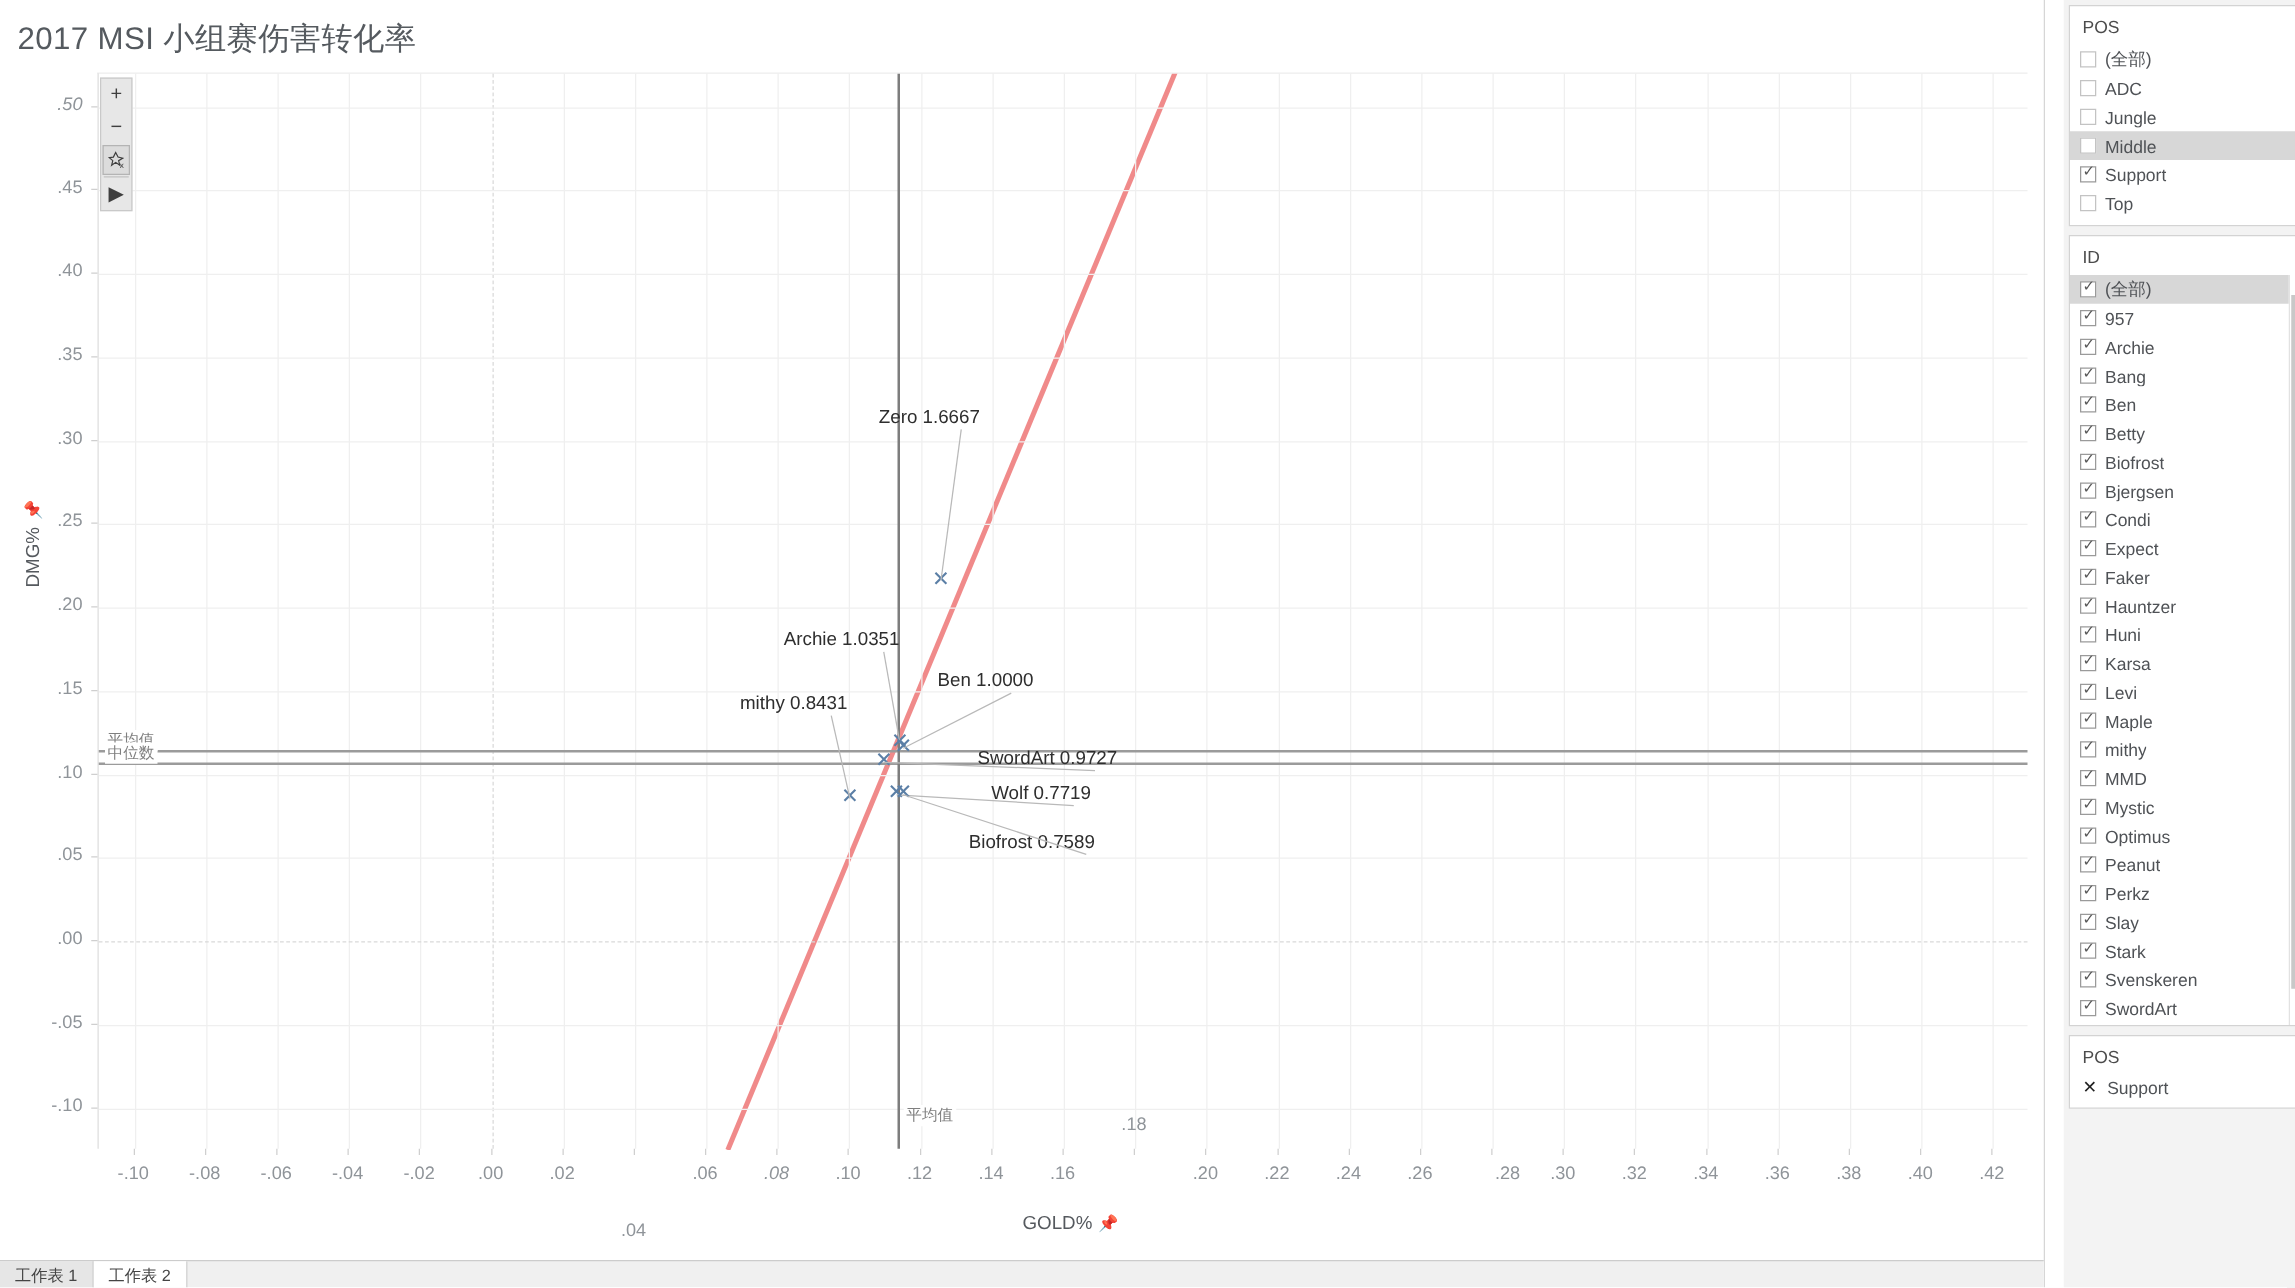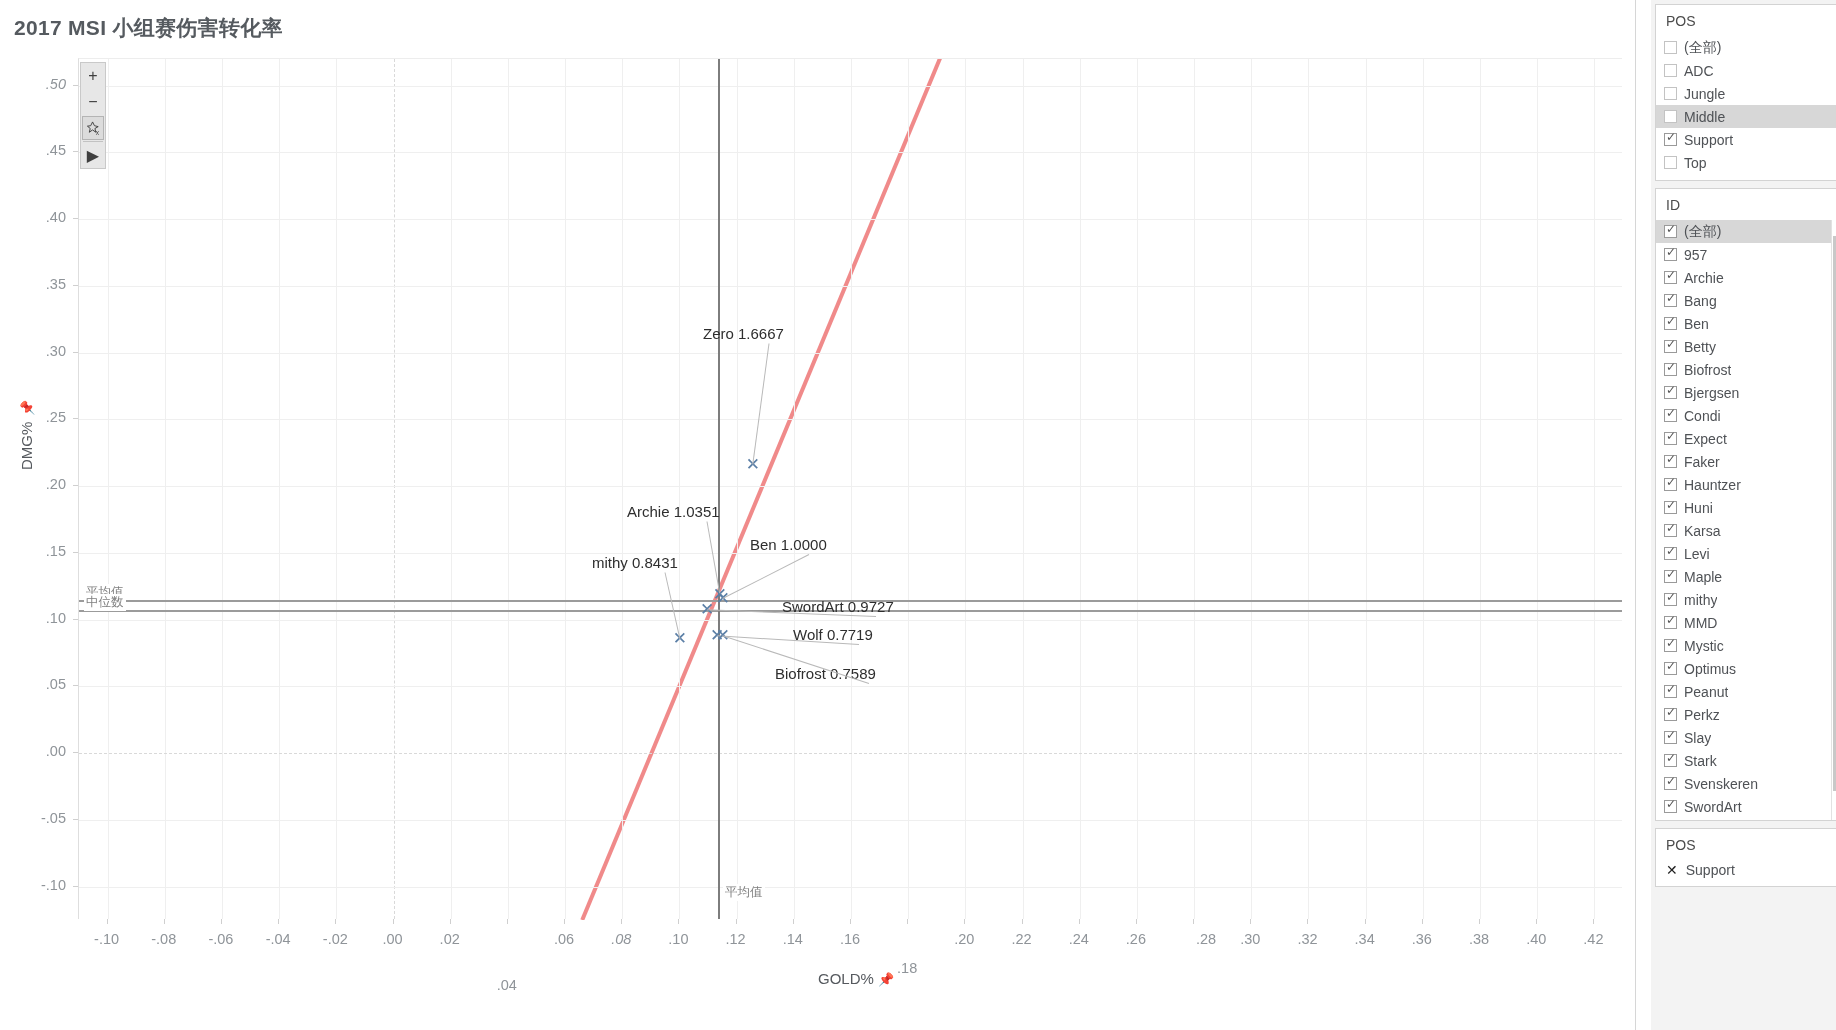--- a/index.html
+++ b/index.html
@@ -7,22 +7,22 @@
     width:1836px;height:1030px;overflow:hidden;
     background:#ffffff;
     font-family:"Liberation Sans","DejaVu Sans",sans-serif;
     color:#333333;
   }
   #app{position:relative;width:1836px;height:1030px;}
 
   
   #viz{position:absolute;left:0;top:0;width:1636px;height:1030px;background:#fff;
        border-right:1px solid #d6d6d6;box-sizing:border-box;overflow:hidden;}
-  #title{position:absolute;left:14px;top:14px;font-size:21px;color:#555a5f;
-         font-weight:700;letter-spacing:.3px;white-space:nowrap;}
+  #title{position:absolute;left:14px;top:14px;font-size:25px;color:#555a5f;
+         font-weight:400;letter-spacing:.3px;white-space:nowrap;}
 
   
   #plot{position:absolute;left:78px;top:58px;width:1544px;height:861px;
         border-left:1px solid #dedede;border-top:1px solid #ededed;box-sizing:border-box;}
   .gridv,.gridh{position:absolute;background:#ececec;}
   .gridv{width:1px;top:0;bottom:0;}
   .gridh{height:1px;left:0;right:0;}
   .grid-dot-v{position:absolute;width:0;top:0;bottom:0;border-left:1px dashed #d9d9d9;}
   .grid-dot-h{position:absolute;height:0;left:0;right:0;border-top:1px dashed #d9d9d9;}
   .ylab{position:absolute;font-size:14.5px;color:#8f9499;text-align:right;width:46px;}
@@ -158,20 +158,24 @@
       <div class="zbtn" id="zfit">
         <svg width="15" height="15" viewBox="0 0 16 16" aria-hidden="true">
           <path d="M7 1 L9 5 L13 6 L9.5 8 L10.5 12 L7 9.5 L3.5 12 L4.5 8 L1.5 5.5 L5 5 Z" fill="none" stroke="#3f3f3f" stroke-width="1"></path>
           <text x="10.5" y="14.5" font-size="7" fill="#3f3f3f" font-family="Liberation Sans, sans-serif">x</text>
         </svg>
       </div>
       <div class="zsep"></div>
       <div class="zbtn">▶</div>
     </div>
 
+    <div id="tabs">
+        <div class="tab">工作表 1</div>
+        <div class="tab active">工作表 2</div>
+      </div>
   <div class="tickmark" style="left: 106.593px; top: 919px; width: 1px; height: 5px; background: rgb(207, 207, 207);"></div>
       <div class="xlab" style="left: 83.5926px; top: 931px;">-.10</div>
       <div class="tickmark" style="left: 163.778px; top: 919px; width: 1px; height: 5px; background: rgb(207, 207, 207);"></div>
       <div class="xlab" style="left: 140.778px; top: 931px;">-.08</div>
       <div class="tickmark" style="left: 220.963px; top: 919px; width: 1px; height: 5px; background: rgb(207, 207, 207);"></div>
       <div class="xlab" style="left: 197.963px; top: 931px;">-.06</div>
       <div class="tickmark" style="left: 278.148px; top: 919px; width: 1px; height: 5px; background: rgb(207, 207, 207);"></div>
       <div class="xlab" style="left: 255.148px; top: 931px;">-.04</div>
       <div class="tickmark" style="left: 335.333px; top: 919px; width: 1px; height: 5px; background: rgb(207, 207, 207);"></div>
       <div class="xlab" style="left: 312.333px; top: 931px;">-.02</div>
@@ -187,21 +191,21 @@
       <div class="xlab" style="left: 598.259px; top: 931px; font-style: italic;">.08</div>
       <div class="tickmark" style="left: 678.444px; top: 919px; width: 1px; height: 5px; background: rgb(207, 207, 207);"></div>
       <div class="xlab" style="left: 655.444px; top: 931px;">.10</div>
       <div class="tickmark" style="left: 735.63px; top: 919px; width: 1px; height: 5px; background: rgb(207, 207, 207);"></div>
       <div class="xlab" style="left: 712.63px; top: 931px;">.12</div>
       <div class="tickmark" style="left: 792.815px; top: 919px; width: 1px; height: 5px; background: rgb(207, 207, 207);"></div>
       <div class="xlab" style="left: 769.815px; top: 931px;">.14</div>
       <div class="tickmark" style="left: 850px; top: 919px; width: 1px; height: 5px; background: rgb(207, 207, 207);"></div>
       <div class="xlab" style="left: 827px; top: 931px; text-align: center;">.16</div>
       <div class="tickmark" style="left: 907.185px; top: 919px; width: 1px; height: 5px; background: rgb(207, 207, 207);"></div>
-      <div class="xlab" style="left: 884.185px; top: 960px;">.18</div>
+      <div class="xlab" style="left: 884.185px; top: 892px;">.18</div>
       <div class="tickmark" style="left: 964.37px; top: 919px; width: 1px; height: 5px; background: rgb(207, 207, 207);"></div>
       <div class="xlab" style="left: 941.37px; top: 931px;">.20</div>
       <div class="tickmark" style="left: 1021.56px; top: 919px; width: 1px; height: 5px; background: rgb(207, 207, 207);"></div>
       <div class="xlab" style="left: 998.556px; top: 931px;">.22</div>
       <div class="tickmark" style="left: 1078.74px; top: 919px; width: 1px; height: 5px; background: rgb(207, 207, 207);"></div>
       <div class="xlab" style="left: 1055.74px; top: 931px;">.24</div>
       <div class="tickmark" style="left: 1135.93px; top: 919px; width: 1px; height: 5px; background: rgb(207, 207, 207);"></div>
       <div class="xlab" style="left: 1112.93px; top: 931px;">.26</div>
       <div class="tickmark" style="left: 1193.11px; top: 919px; width: 1px; height: 5px; background: rgb(207, 207, 207);"></div>
       <div class="xlab" style="left: 1170.11px; top: 931px; text-align: right;">.28</div>

